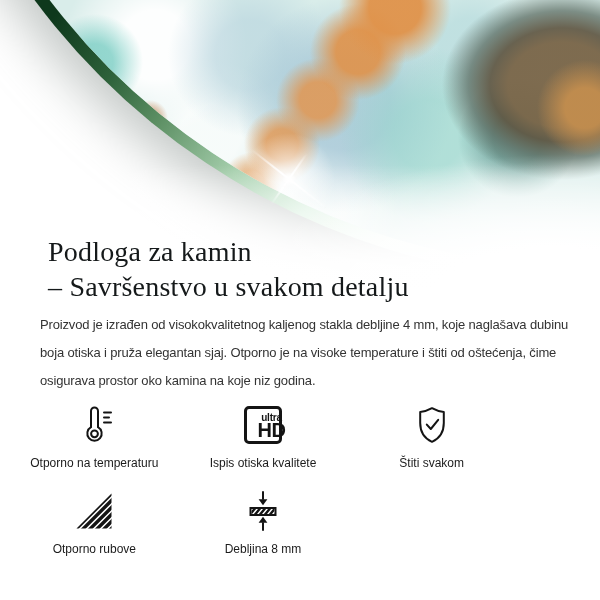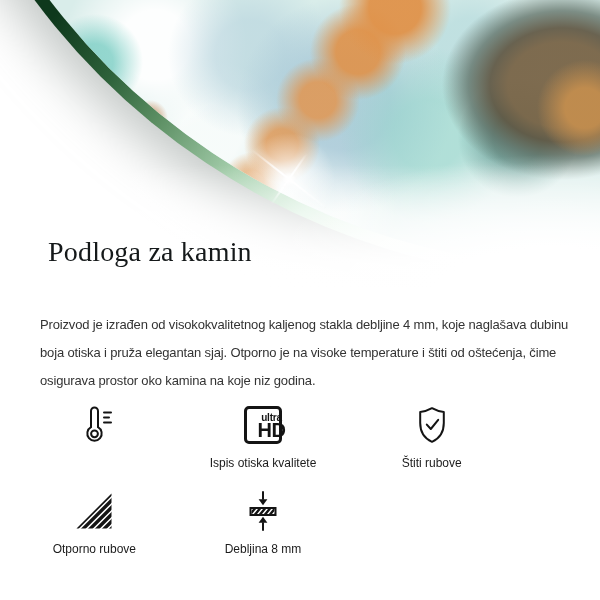--- a/index.html
+++ b/index.html
@@ -79,58 +79,60 @@
     <div class="hero-fade"></div>
     <div class="sparkle">
       <div class="ray1"></div>
         <div class="ray2"></div>
         <div class="core"></div>
     </div>
   </div>
 
   <h1 class="title">
     <span>Podloga za kamin</span>
+    <span>– Savršenstvo u svakom detalju</span>
   </h1>
 
   <div class="desc">
     <div>Proizvod je izrađen od visokokvalitetnog kaljenog stakla debljine 4 mm, koje naglašava dubinu</div>
     <div>boja otiska i pruža elegantan sjaj. Otporno je na visoke temperature i štiti od oštećenja, čime</div>
     <div>osigurava prostor oko kamina na koje niz godina.</div>
   </div>
 
   <div class="features">
 
     <div class="feature">
       <div class="icon-wrap">
         <svg width="44" height="44" viewBox="0 0 44 44">
           <path d="M19 8 a3.5 3.5 0 0 1 7 0 v16.2 a7.2 7.2 0 1 1 -7 0 Z"></path>
           <circle cx="22.5" cy="30.8" r="3.4"></circle>
           <path d="M32 9.5 h7 M32 14.5 h5 M32 19.5 h7"></path>
         </svg>
       </div>
+      <div class="feature-label">Otporno na temperaturu</div>
     </div>
 
     <div class="feature">
       <div class="icon-wrap">
         <div class="uhd-box">
           <span class="uhd-top">ultra</span>
           <span class="uhd-bottom">HD</span>
         </div>
       </div>
       <div class="feature-label">Ispis otiska kvalitete</div>
     </div>
 
     <div class="feature">
       <div class="icon-wrap">
         <svg width="44" height="44" viewBox="0 0 44 44" stroke-linejoin="round">
           <path d="M22 5.2 C26 7.5 30.2 8.6 33.8 8.9 V20 C33.8 29.3 29 35.7 22 38.8 C15 35.7 10.2 29.3 10.2 20 V8.9 C13.8 8.6 18 7.5 22 5.2 Z"></path>
           <path d="M16.8 21.6 L20.8 26 L28.2 16.8"></path>
         </svg>
       </div>
-      <div class="feature-label">Štiti rubove</div>
+      <div class="feature-label">Štiti svakom</div>
     </div>
 
 
     <div class="feature">
       <div class="icon-wrap">
         <svg width="44" height="44" viewBox="0 0 44 44">
           <defs>
               <clipPath id="triClip">
                 <path d="M4.5 39.5 L39.5 4.5 V39.5 Z"></path>
               </clipPath>

